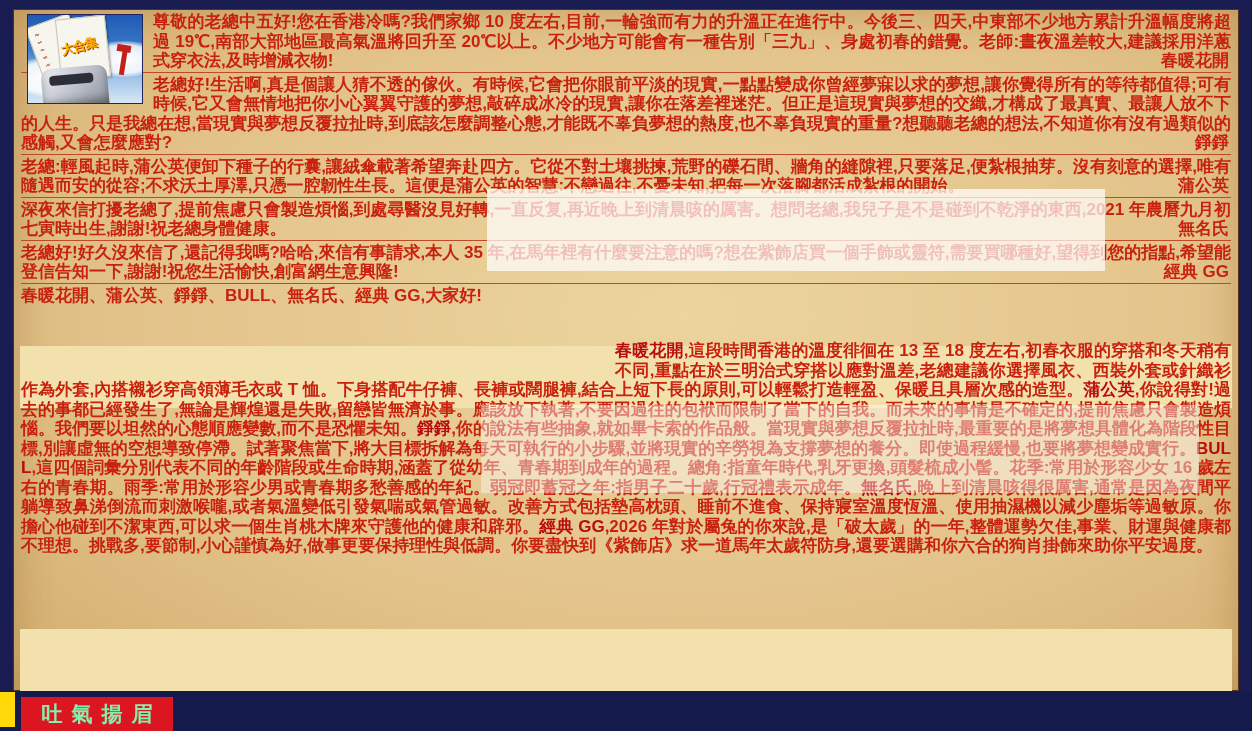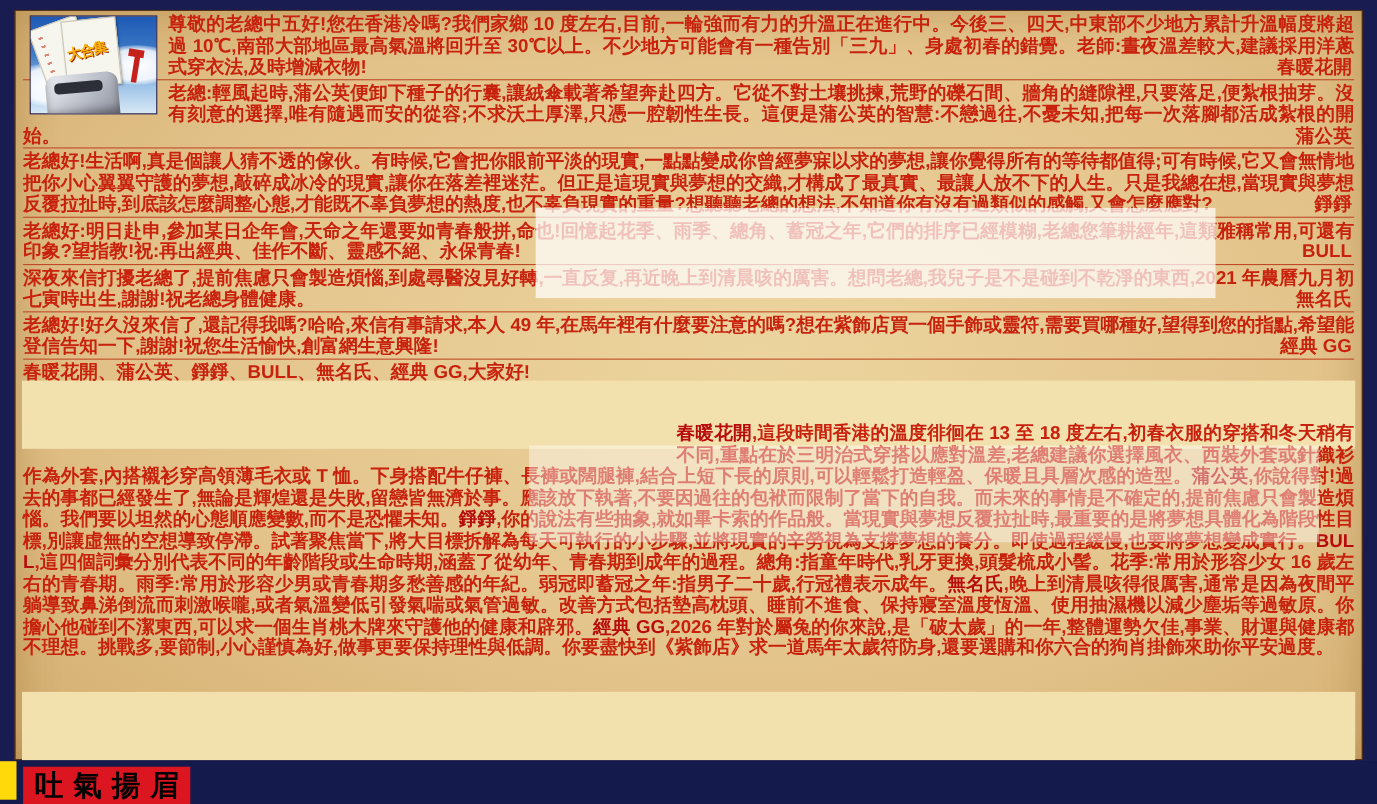--- a/index.html
+++ b/index.html
@@ -68,21 +68,21 @@
   .letter .sig{position:absolute;right:2px;bottom:1px;background:transparent;}
   .greeting{margin-top:1px;}
   .reply{margin-top:36px;position:relative;}
   .reply .spacer{float:left;width:594px;height:20px;}
   .bname{color:#b80b0b;}
 
   .footer{position:absolute;left:0;top:692px;width:1252px;height:39px;background:#141a4c;}
   .footer-yellow{position:absolute;left:0;top:0;width:15px;height:35px;background:var(--footer-yellow);}
   .footer-redbox{position:absolute;left:21px;top:5px;width:152px;height:34px;background:var(--footer-red);
       display:flex;align-items:center;justify-content:center;
-      color:#000000;font-size:26px;font-weight:bold;letter-spacing:9px;text-indent:9px;}
+      color:#86efac;font-size:21px;font-weight:bold;letter-spacing:9px;text-indent:9px;}
 </style>
 </head>
 <body>
 
 <div class="frame">
   <div class="page">
 
     <div class="hl" id="hl-gap"></div>
     <div class="hl" id="hl-bottom"></div>
 
@@ -93,41 +93,37 @@
       <div class="env e2">
         <span class="env-label">大合集</span>
       </div>
       <div class="mbox">
         <div class="mslot"></div>
       </div>
       <div class="flag"></div>
     </div>
 
     <div class="letter">
-      <span>尊敬的老總中五好!您在香港冷嗎?我們家鄉 10 度左右,目前,一輪強而有力的升溫正在進行中。今後三、四天,中東部不少地方累計升溫幅度將超過 10℃,南部大部地區最高氣溫將回升至 30℃以上。不少地方可能會有一種告別「三九」、身處初春的錯覺。老師:晝夜溫差較大,建議採用洋蔥式穿衣法,及時增減衣物!</span>
+      <span>尊敬的老總中五好!您在香港冷嗎?我們家鄉 10 度左右,目前,一輪強而有力的升溫正在進行中。今後三、四天,中東部不少地方累計升溫幅度將超過 19℃,南部大部地區最高氣溫將回升至 20℃以上。不少地方可能會有一種告別「三九」、身處初春的錯覺。老師:晝夜溫差較大,建議採用洋蔥式穿衣法,及時增減衣物!</span>
       <span class="sig">春暖花開</span>
+    </div>
+    <div class="letter">
+      <span>老總好!生活啊,真是個讓人猜不透的傢伙。有時候,它會把你眼前平淡的現實,一點點變成你曾經夢寐以求的夢想,讓你覺得所有的等待都值得;可有時候,它又會無情地把你小心翼翼守護的夢想,敲碎成冰冷的現實,讓你在落差裡迷茫。但正是這現實與夢想的交織,才構成了最真實、最讓人放不下的人生。只是我總在想,當現實與夢想反覆拉扯時,到底該怎麼調整心態,才能既不辜負夢想的熱度,也不辜負現實的重量?想聽聽老總的想法,不知道你有沒有過類似的感觸,又會怎麼應對?</span>
+      <span class="sig">錚錚</span>
     </div>
     <div class="letter">
       <span>老總:輕風起時,蒲公英便卸下種子的行囊,讓絨傘載著希望奔赴四方。它從不對土壤挑揀,荒野的礫石間、牆角的縫隙裡,只要落足,便紮根抽芽。沒有刻意的選擇,唯有隨遇而安的從容;不求沃土厚澤,只憑一腔韌性生長。這便是蒲公英的智慧:不戀過往,不憂未知,把每一次落腳都活成紮根的開始。</span>
       <span class="sig">蒲公英</span>
     </div>
     <div class="letter">
-      <span>老總好!生活啊,真是個讓人猜不透的傢伙。有時候,它會把你眼前平淡的現實,一點點變成你曾經夢寐以求的夢想,讓你覺得所有的等待都值得;可有時候,它又會無情地把你小心翼翼守護的夢想,敲碎成冰冷的現實,讓你在落差裡迷茫。但正是這現實與夢想的交織,才構成了最真實、最讓人放不下的人生。只是我總在想,當現實與夢想反覆拉扯時,到底該怎麼調整心態,才能既不辜負夢想的熱度,也不辜負現實的重量?想聽聽老總的想法,不知道你有沒有過類似的感觸,又會怎麼應對?</span>
-      <span class="sig">錚錚</span>
-    </div>
-    <div class="letter">
-      <span>老總好:明日赴申,參加某日企年會,天命之年還要如青春般拼,命也!回憶起花季、雨季、總角、蓄冠之年,它們的排序已經模糊,老總您筆耕經年,這類雅稱常用,可還有印象?望指教!祝:再出經典、佳作不斷、靈感不絕、永保青春!</span>
-      <span class="sig">BULL</span>
-    </div>
-    <div class="letter">
       <span>深夜來信打擾老總了,提前焦慮只會製造煩惱,到處尋醫沒見好轉,一直反复,再近晚上到清晨咳的厲害。想問老總,我兒子是不是碰到不乾淨的東西,2021 年農曆九月初七寅時出生,謝謝!祝老總身體健康。</span>
       <span class="sig">無名氏</span>
     </div>
     <div class="letter">
-      <span>老總好!好久沒來信了,還記得我嗎?哈哈,來信有事請求,本人 49 年,在馬年裡有什麼要注意的嗎?想在紫飾店買一個手飾或靈符,需要買哪種好,望得到您的指點,希望能登信告知一下,謝謝!祝您生活愉快,創富網生意興隆!</span>
+      <span>老總好!好久沒來信了,還記得我嗎?哈哈,來信有事請求,本人 35 年,在馬年裡有什麼要注意的嗎?想在紫飾店買一個手飾或靈符,需要買哪種好,望得到您的指點,希望能登信告知一下,謝謝!祝您生活愉快,創富網生意興隆!</span>
       <span class="sig">經典 GG</span>
     </div>
 
     <div class="greeting">春暖花開、蒲公英、錚錚、BULL、無名氏、經典 GG,大家好!</div>
 
     <div class="reply">
       <span class="spacer"></span>
     <span class="bname">春暖花開</span><span>,這段時間香港的溫度徘徊在 13 至 18 度左右,初春衣服的穿搭和冬天稍有不同,重點在於三明治式穿搭以應對溫差,老總建議你選擇風衣、西裝外套或針織衫作為外套,內搭襯衫穿高領薄毛衣或 T 恤。下身搭配牛仔褲、長褲或闊腿褲,結合上短下長的原則,可以輕鬆打造輕盈、保暖且具層次感的造型。</span><span class="bname">蒲公英</span><span>,你說得對!過去的事都已經發生了,無論是輝煌還是失敗,留戀皆無濟於事。應該放下執著,不要因過往的包袱而限制了當下的自我。而未來的事情是不確定的,提前焦慮只會製造煩惱。我們要以坦然的心態順應變數,而不是恐懼未知。</span><span class="bname">錚錚</span><span>,你的說法有些抽象,就如畢卡索的作品般。當現實與夢想反覆拉扯時,最重要的是將夢想具體化為階段性目標,別讓虛無的空想導致停滯。試著聚焦當下,將大目標拆解為每天可執行的小步驟,並將現實的辛勞視為支撐夢想的養分。即使過程緩慢,也要將夢想變成實行。</span><span class="bname">BULL</span><span>,這四個詞彙分別代表不同的年齡階段或生命時期,涵蓋了從幼年、青春期到成年的過程。總角:指童年時代,乳牙更換,頭髮梳成小髻。花季:常用於形容少女 16 歲左右的青春期。雨季:常用於形容少男或青春期多愁善感的年紀。弱冠即蓄冠之年:指男子二十歲,行冠禮表示成年。</span><span class="bname">無名氏</span><span>,晚上到清晨咳得很厲害,通常是因為夜間平躺導致鼻涕倒流而刺激喉嚨,或者氣溫變低引發氣喘或氣管過敏。改善方式包括墊高枕頭、睡前不進食、保持寢室溫度恆溫、使用抽濕機以減少塵垢等過敏原。你擔心他碰到不潔東西,可以求一個生肖桃木牌來守護他的健康和辟邪。</span><span class="bname">經典 GG</span><span>,2026 年對於屬兔的你來說,是「破太歲」的一年,整體運勢欠佳,事業、財運與健康都不理想。挑戰多,要節制,小心謹慎為好,做事更要保持理性與低調。你要盡快到《紫飾店》求一道馬年太歲符防身,還要選購和你六合的狗肖掛飾來助你平安過度。</span></div>
 
     <div class="ovl" id="ovl-mid"></div>

